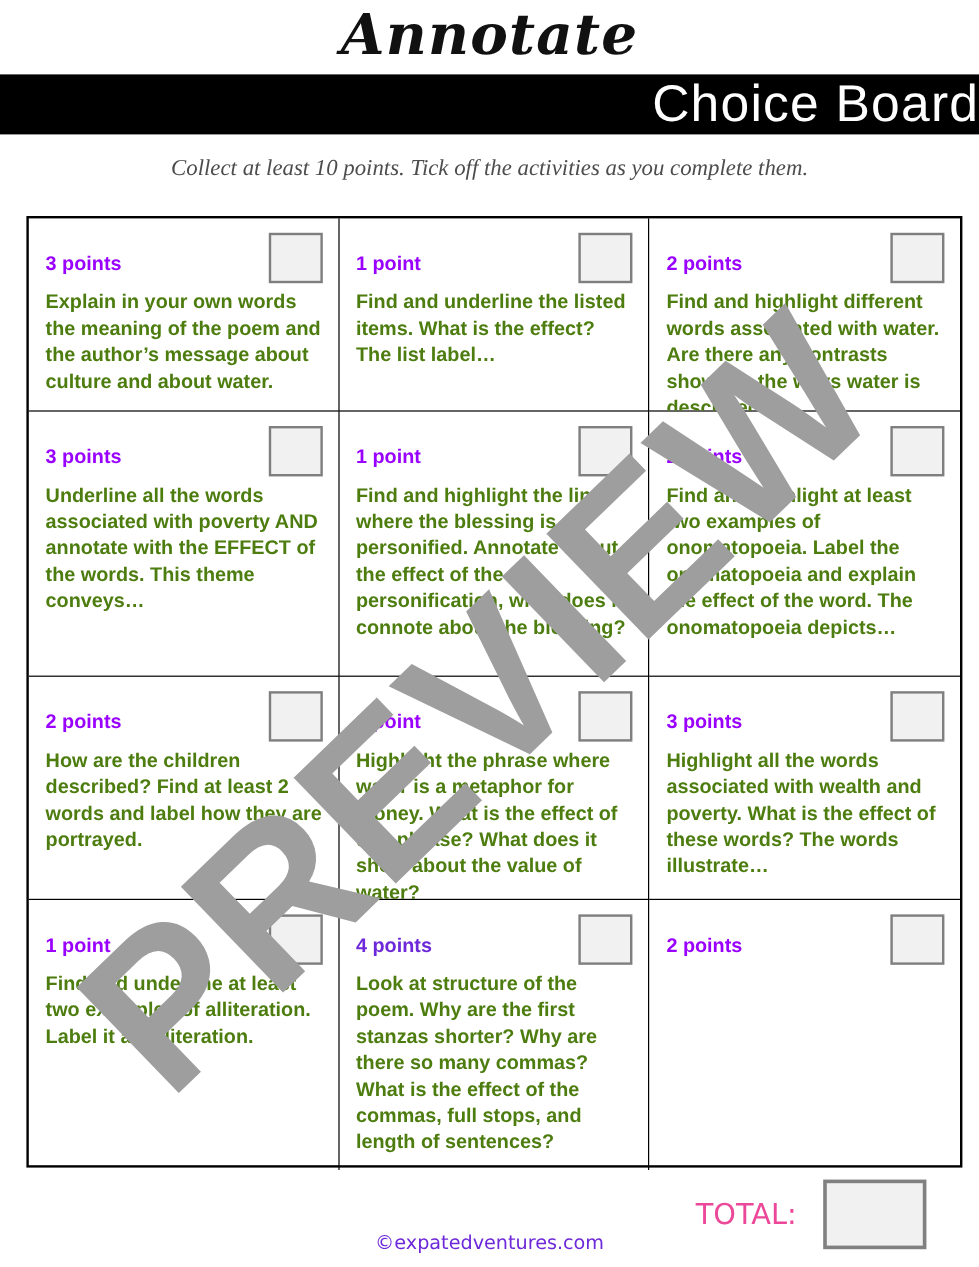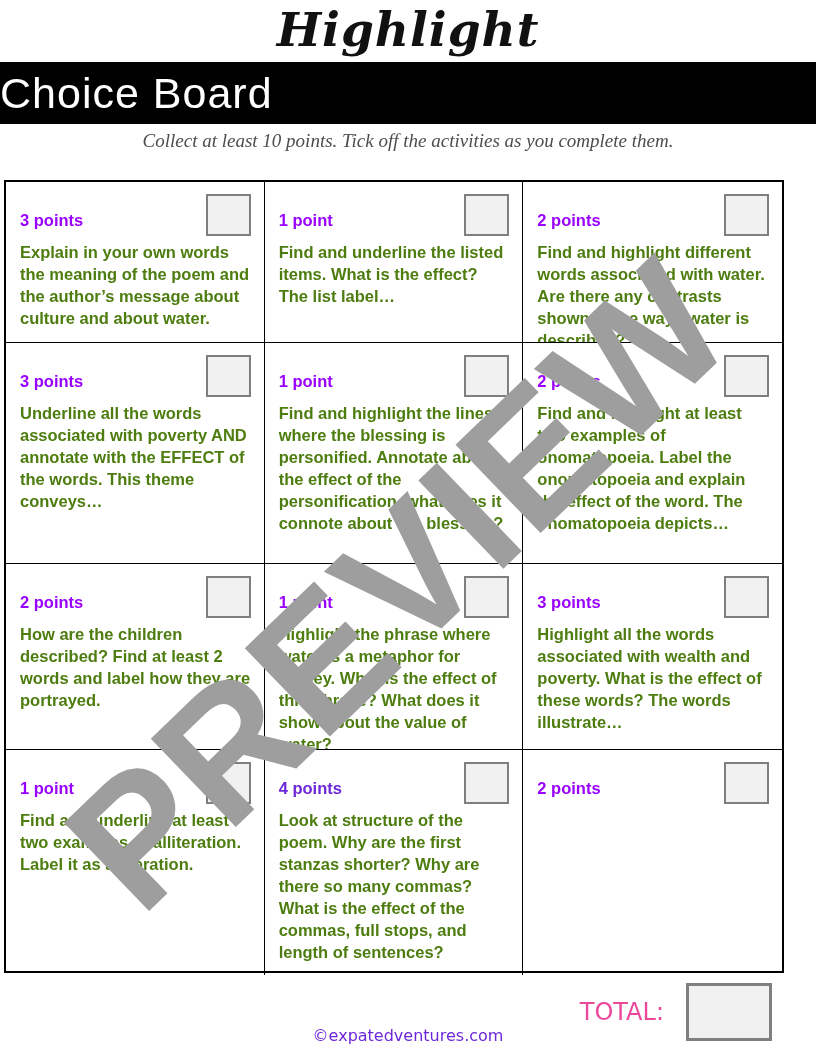--- a/index.html
+++ b/index.html
@@ -19,44 +19,44 @@
     font-family: "DejaVu Serif", serif;
     font-style: italic;
     font-weight: bold;
     font-size: 47px;
     color: #111111;
     letter-spacing: 1px;
   }
   .banner {
     position: absolute;
     top: 62px; left: 0;
-    width: 816px; height: 62px;
+    width: 816px; height: 50px;
     background: #000000;
     display: flex;
     align-items: center;
-    justify-content: flex-start;
+    justify-content: flex-end;
   }
   .banner-title {
     color: #ffffff;
     font-size: 43px;
     font-weight: 400;
     letter-spacing: 1px;
   }
   .instructions {
     position: absolute;
     top: 130px; left: 0; right: 0;
     text-align: center;
     font-family: "Liberation Serif", serif;
     font-style: italic;
     font-size: 19px;
     color: #4d4d4d;
   }
   .grid {
     position: absolute;
-    left: 4px; top: 180px;
+    left: 22px; top: 180px;
     width: 780px; height: 793px;
     display: grid;
     grid-template-columns: 1fr 1fr 1fr;
     grid-template-rows: 161px 221px 186px 225px;
     border: 2px solid #000000;
   }
   .cell {
     border-right: 1.5px solid #000000;
     border-bottom: 1.5px solid #000000;
     padding: 12px 13px 8px 14px;
@@ -125,21 +125,21 @@
     font-family: "DejaVu Sans", sans-serif;
     font-size: 16px;
     color: #6d28d9;
   }
 </style>
 </head>
 <body>
 
 <div class="page">
 
-  <div class="script-title">Highlight</div>
+  <div class="script-title">Annotate</div>
 
   <div class="banner">
     <span class="banner-title">Choice Board</span>
   </div>
 
   <div class="instructions">Collect at least 10 points. Tick off the activities as you complete them.</div>
 
   <div class="grid" id="grid">
       <div class="cell">
         <div class="cell-head">

